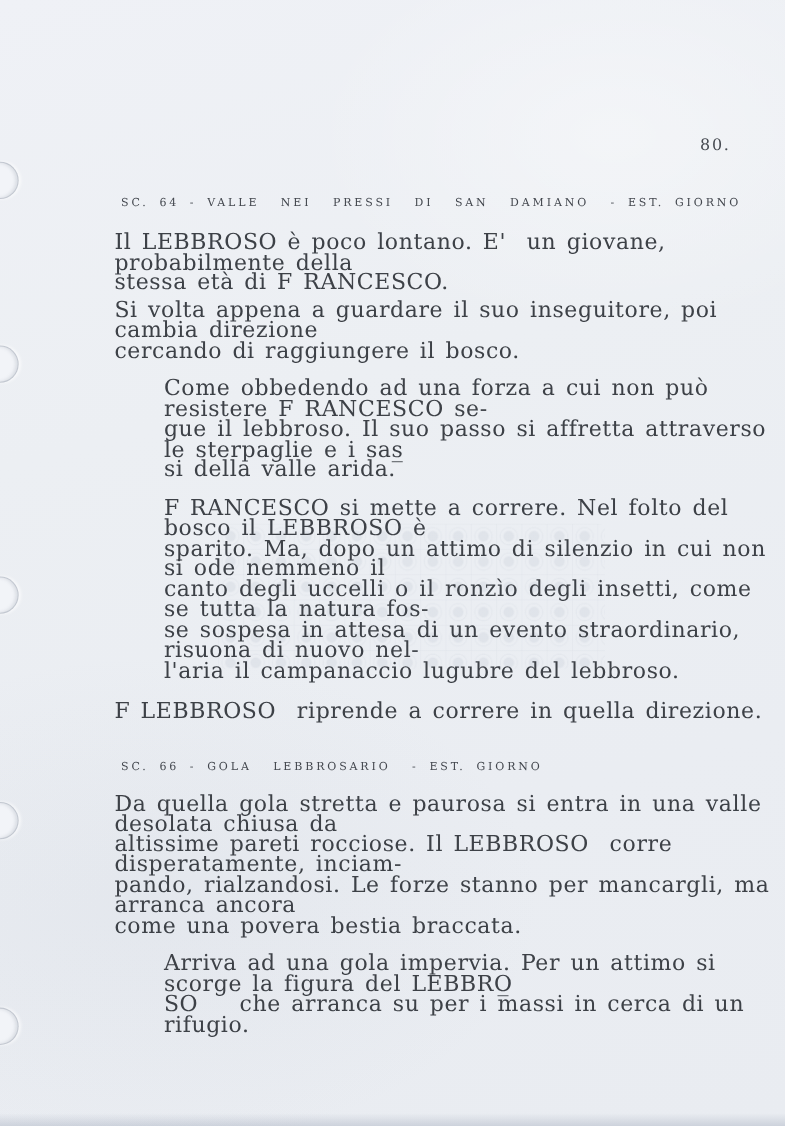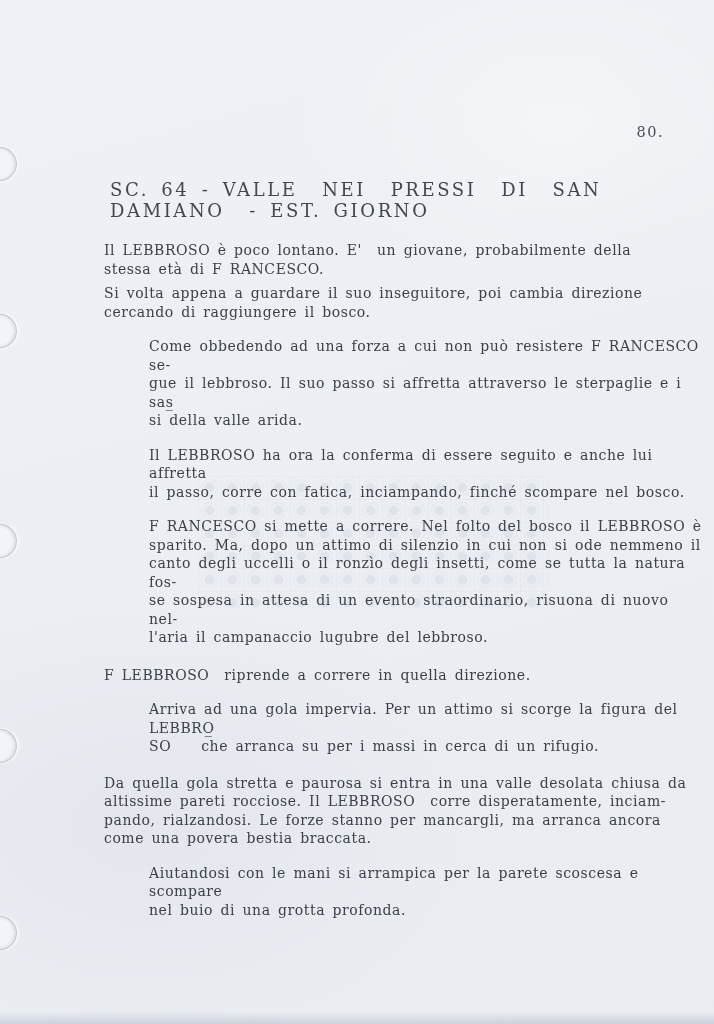--- a/index.html
+++ b/index.html
@@ -37,28 +37,28 @@
     color: #474b52;
   }
   .content {
     position: absolute;
     left: 104px;
     top: 179px;
     width: 600px;
   }
   .scene-heading {
     padding-left: 6px;
-    font-size: 18px;
+    font-size: 10px;
     letter-spacing: 2.6px;
     word-spacing: 4px;
     white-space: pre-wrap;
     color: #43474e;
   }
   .para {
-    font-size: 14px;
+    font-size: 20px;
     line-height: 18.5px;
     letter-spacing: 0.55px;
     word-spacing: 2.5px;
     white-space: pre-wrap;
     color: #3d4147;
   }
   .mt-20 { margin-top: 20px; }
   .mt-17 { margin-top: 6px; }
   .mt-16 { margin-top: 16px; margin-left: 45px; }
   .mt-39 { margin-top: 39px; }
@@ -129,34 +129,31 @@
 
     <div class="scene-heading">SC. 64 - VALLE  NEI  PRESSI  DI  SAN  DAMIANO  - EST. GIORNO</div>
     <div class="para mt-20">Il LEBBROSO è poco lontano. E'  un giovane, probabilmente della
 stessa età di F RANCESCO.</div>
     <div class="para mt-17">Si volta appena a guardare il suo inseguitore, poi cambia direzione
 cercando di raggiungere il bosco.</div>
     <div class="para mt-16">Come obbedendo ad una forza a cui non può resistere F RANCESCO se-
 gue il lebbroso. Il suo passo si affretta attraverso le sterpaglie e i sas̲
 si della valle arida.</div>
 
-    <div class="para mt-16">Il LEBBROSO ha ora la conferma di essere seguito e anche lui affretta
-il passo, corre con fatica, inciampando, finché scompare nel bosco.</div>
     <div class="para mt-16">F RANCESCO si mette a correre. Nel folto del bosco il LEBBROSO è
 sparito. Ma, dopo un attimo di silenzio in cui non si ode nemmeno il
 canto degli uccelli o il ronzìo degli insetti, come se tutta la natura fos-
 se sospesa in attesa di un evento straordinario, risuona di nuovo nel-
 l'aria il campanaccio lugubre del lebbroso.</div>
     <div class="para mt-19">F LEBBROSO  riprende a correre in quella direzione.</div>
 
-    <div class="para mt-16">Arriva ad una gola impervia. Per un attimo si scorge la figura del LEBBRO̲
-SO    che arranca su per i massi in cerca di un rifugio.</div>
+    <div class="scene-heading mt-36">SC. 66 - GOLA  LEBBROSARIO  - EST. GIORNO</div>
     <div class="para mt-18">Da quella gola stretta e paurosa si entra in una valle desolata chiusa da
 altissime pareti rocciose. Il LEBBROSO  corre disperatamente, inciam-
 pando, rialzandosi. Le forze stanno per mancargli, ma arranca ancora
 come una povera bestia braccata.</div>
-    <div class="para mt-16">Aiutandosi con le mani si arrampica per la parete scoscesa e scompare
-nel buio di una grotta profonda.</div>
+    <div class="para mt-16">Arriva ad una gola impervia. Per un attimo si scorge la figura del LEBBRO̲
+SO    che arranca su per i massi in cerca di un rifugio.</div>
 
   </div>
 
   <div class="bottom-shade"></div>
 </div>
 
 </body></html>

